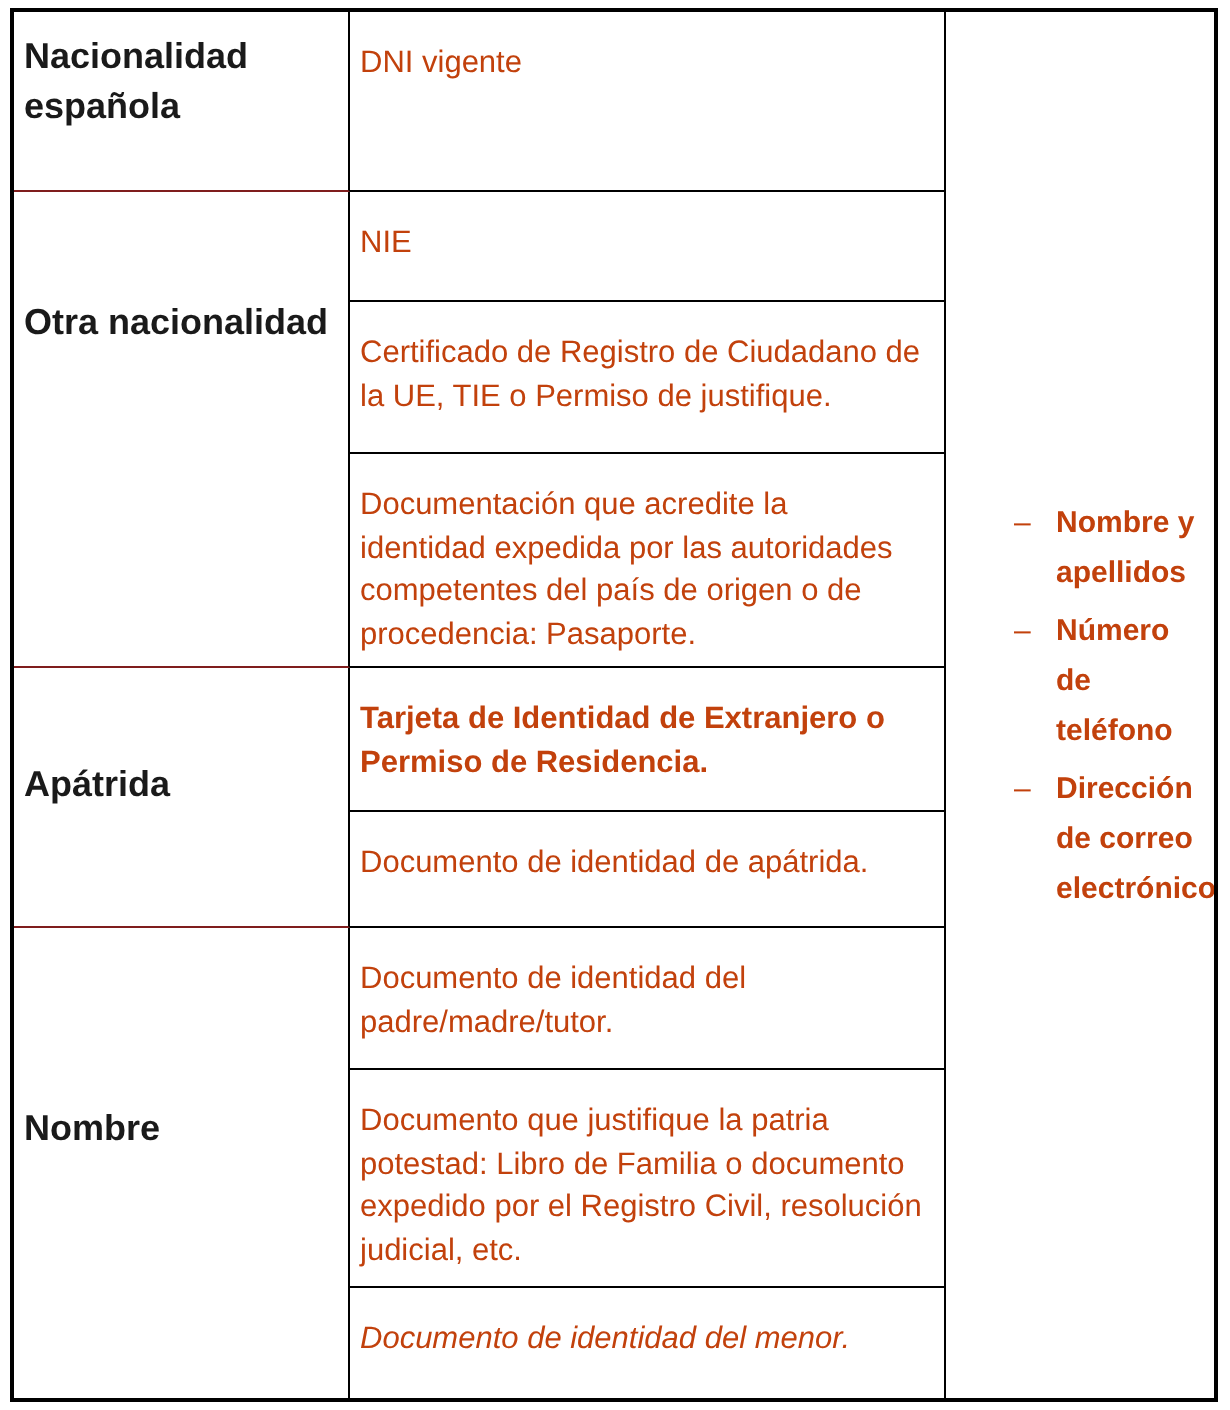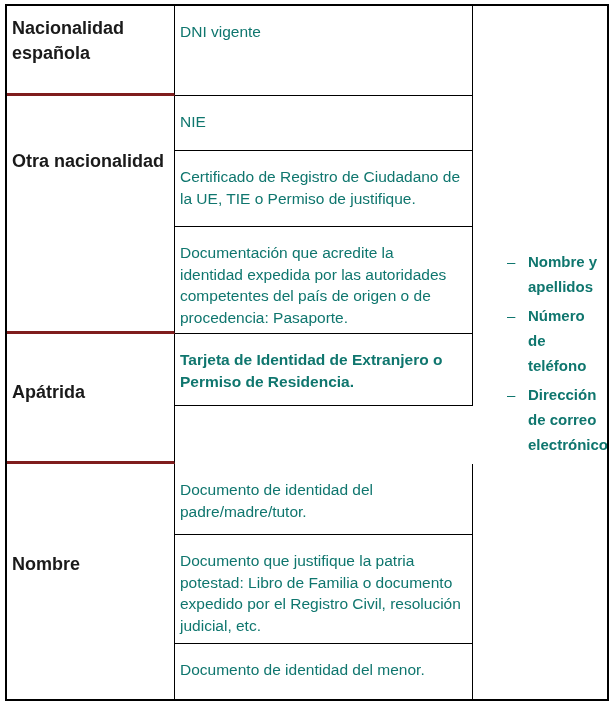--- a/index.html
+++ b/index.html
@@ -23,26 +23,26 @@
     height: 697px;
     border: 2px solid #000000;
     box-sizing: border-box;
     display: grid;
     grid-template-columns: 168px 298px 134px;
     grid-template-rows: 90px 55px 76px 107px 72px 58px 71px 109px 55px;
     background: #ffffff;
   }
   .cell {
     box-sizing: border-box;
-    color: #0f766e;
+    color: #c2410c;
     overflow: hidden;
   }
   .cat-cell {
     border-right: 1px solid #000000;
-    border-bottom: 3px solid #7f1d1d;
+    border-bottom: 1px solid #7f1d1d;
     font-weight: bold;
     font-size: 18px;
     line-height: 25px;
     padding-left: 5px;
     padding-right: 4px;
     white-space: pre-line;
     color: #1a1a1a;
   }
   .cat-0 { grid-area: 1 / 1 / 2 / 2; padding-top: 10px; }
   .cat-1 { grid-area: 2 / 1 / 5 / 2; padding-top: 53px; }
@@ -58,21 +58,21 @@
     white-space: pre-line;
   }
   .doc-0 { grid-row: 1; }
   .doc-1 { grid-row: 2; }
   .doc-2 { grid-row: 3; }
   .doc-3 { grid-row: 4; }
   .doc-4 { grid-row: 5; font-weight: bold; }
   .doc-5 { grid-row: 6; }
   .doc-6 { grid-row: 7; }
   .doc-7 { grid-row: 8; }
-  .doc-8 { grid-row: 9; border-bottom: none; }
+  .doc-8 { grid-row: 9; border-bottom: none; font-style: italic; }
   .notes-cell {
     grid-area: 1 / 3 / 10 / 4;
     display: flex;
     flex-direction: column;
     justify-content: center;
     row-gap: 4px;
     padding-left: 34px;
     padding-right: 2px;
     font-size: 15px;
     line-height: 25px;
@@ -104,20 +104,21 @@
     <div class="cell doc-cell doc-0">DNI vigente</div>
     <div class="cell doc-cell doc-1">NIE</div>
     <div class="cell doc-cell doc-2">Certificado de Registro de Ciudadano de
 la UE, TIE o Permiso de justifique.</div>
     <div class="cell doc-cell doc-3">Documentación que acredite la
 identidad expedida por las autoridades
 competentes del país de origen o de
 procedencia: Pasaporte.</div>
     <div class="cell doc-cell doc-4">Tarjeta de Identidad de Extranjero o
 Permiso de Residencia.</div>
+    <div class="cell doc-cell doc-5">Documento de identidad de apátrida.</div>
     <div class="cell doc-cell doc-6">Documento de identidad del
 padre/madre/tutor.</div>
     <div class="cell doc-cell doc-7">Documento que justifique la patria
 potestad: Libro de Familia o documento
 expedido por el Registro Civil, resolución
 judicial, etc.</div>
     <div class="cell doc-cell doc-8">Documento de identidad del menor.</div>
 
     <div class="cell notes-cell">
       <div class="note-item">

